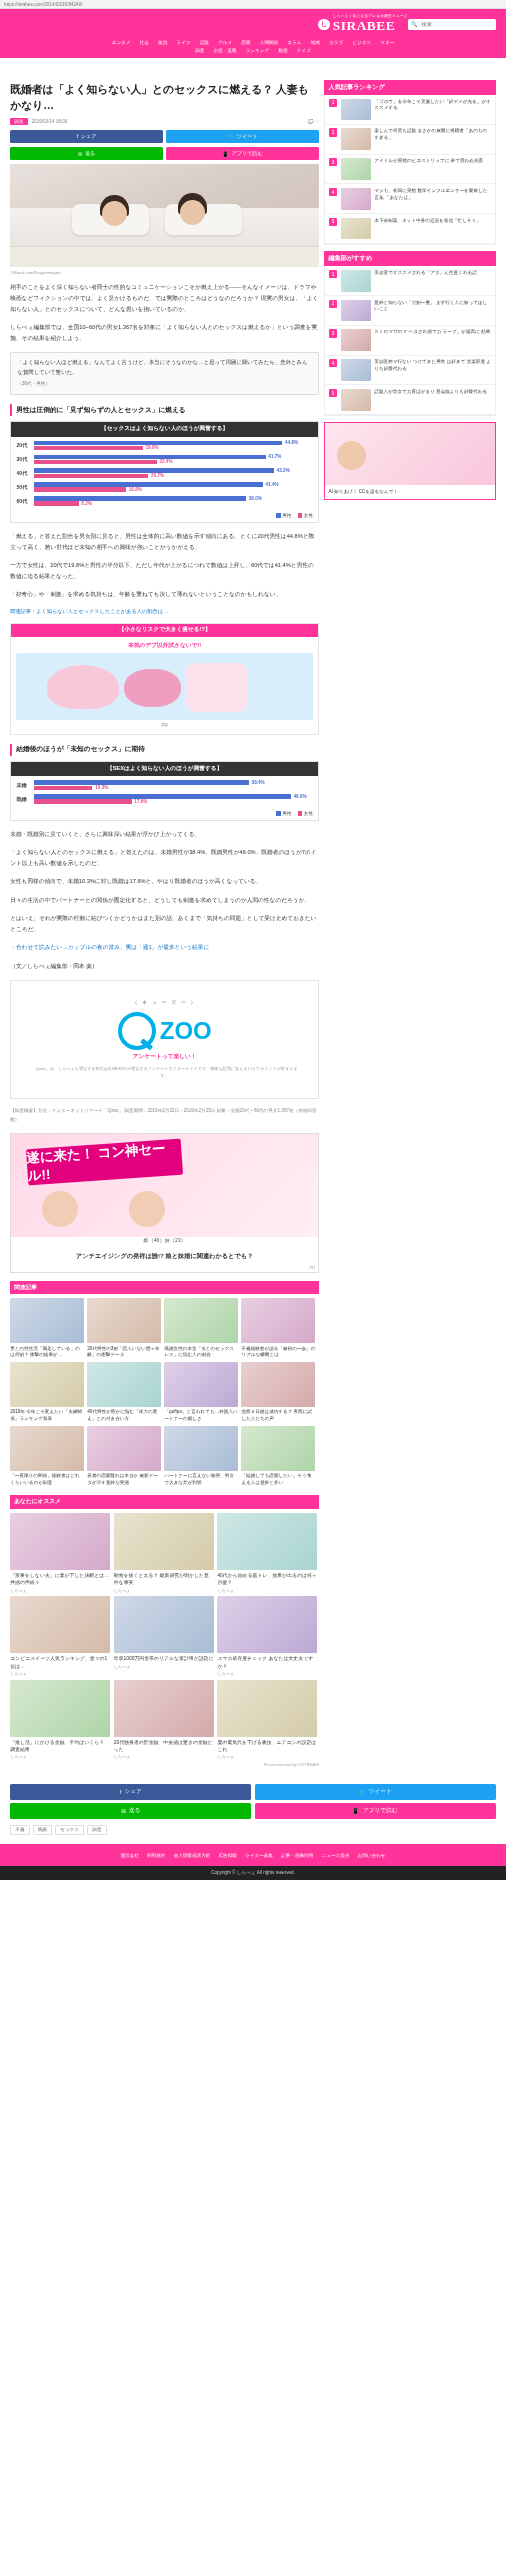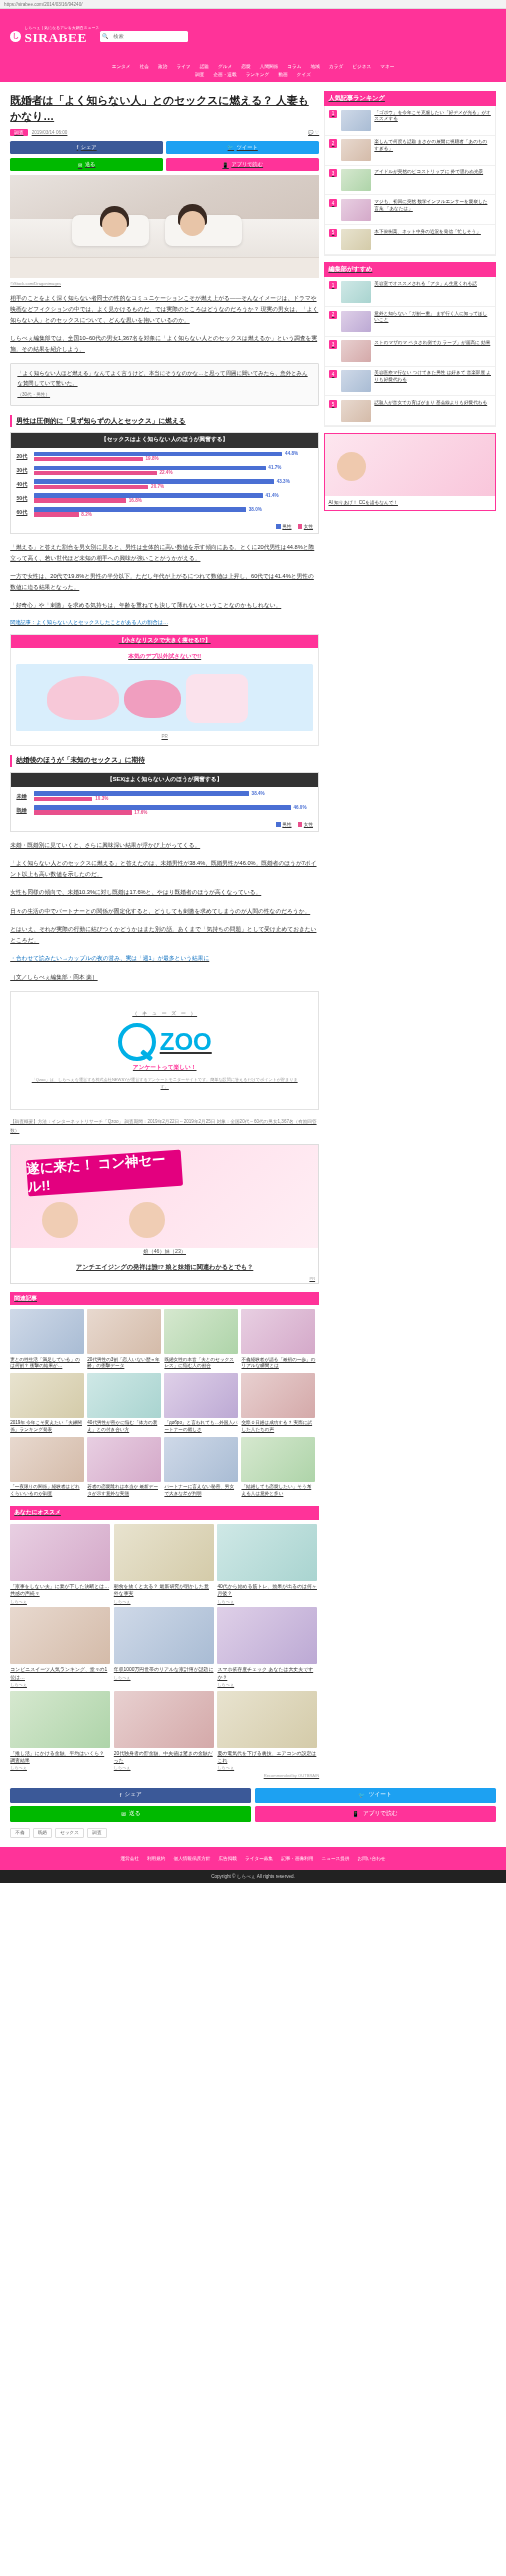--- a/index.html
+++ b/index.html
@@ -22,22 +22,22 @@
   }
   .page { width: 506px; background: #fff; }
 
   
   .site-header {
     background: #ff3399;
     padding: 5.2px 0 0 0;
     position: relative;
   }
   .hdr-inner {
-    width: 496px; margin: 12px auto;
-    display: flex; align-items: center; justify-content: flex-start;
+    width: 496px; margin: 0 auto;
+    display: flex; align-items: center; justify-content: flex-end;
     padding: 0 5.2px 4.1px 5.2px;
   }
   .logo-wrap { display: flex; align-items: center; gap: 3.1px; }
   .logo-mark {
     width: 11.3px; height: 11.3px; border-radius: 50%;
     background: #fff; color: #ff3399;
     display: flex; align-items: center; justify-content: center;
     font-weight: bold; font-size: 6.7px;
   }
   .logo-text { color: #fff; font-size: 13.4px; font-weight: bold; letter-spacing: 0.5px; font-family: "Liberation Serif", serif;}
@@ -58,22 +58,22 @@
     gap: 0px; flex-wrap: wrap;
   }
   .nav-item {
     color: #fff; font-size: 4.6px; padding: 1.5px 4.6px;
     white-space: nowrap; cursor: pointer;
   }
   .nav-row.second .nav-item { font-size: 4.6px; }
 
   
   .content-wrap {
-    width: 496px; margin: 4px auto; display: flex; gap: 5.2px;
-    padding: 5.2px 5.2px 0 5.2px; background:#fff;text-decoration:underline;
+    width: 496px; margin: 17px auto; display: flex; gap: 5.2px;
+    padding: 5.2px 5.2px 0 5.2px; background:#fff;
   }
   .main-col { width: 309px; }
   .side-col { width: 172px; }
 
   
   .art-title {
     font-size: 10.8px; font-weight: bold; line-height: 1.45;
     color: #222; margin: 2.1px 0 5.2px 0;
   }
   .art-meta { display:flex; align-items:center; gap:4.1px; margin-bottom:4.1px; }

